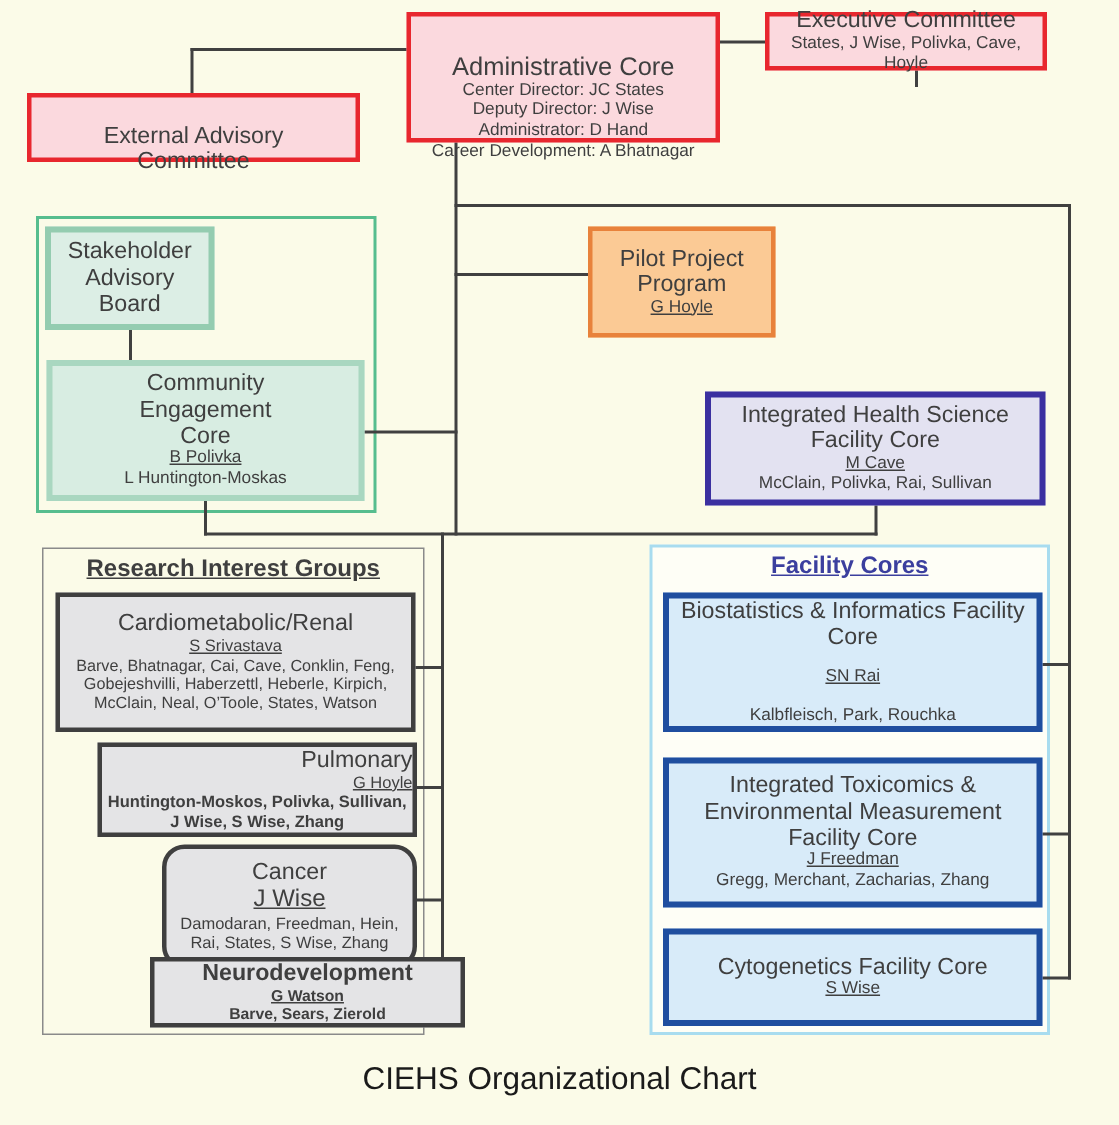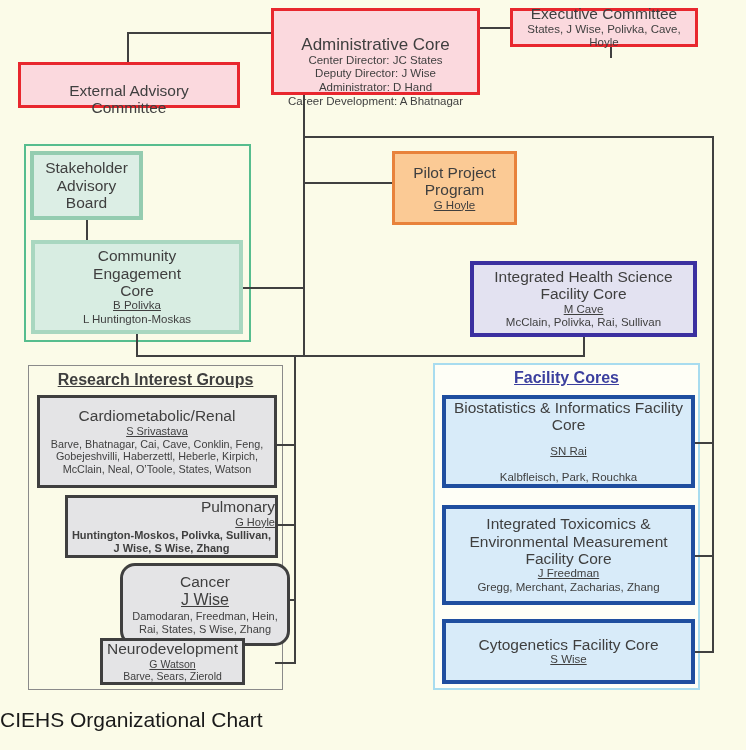--- a/index.html
+++ b/index.html
@@ -47,21 +47,21 @@
   .rig-cont{border:1.5px solid var(--rig-container-border,#8A8A8A);}
   .gray-box{background:var(--gray-fill,#E4E4E6);border:3px solid var(--gray-border,#3F3F3F);}
   .fc-cont{background:var(--fc-container-fill,#FEFEF6);border:2px solid var(--fc-container-border,#A8DCEF);}
   .blue-box{background:var(--blue-fill,#D8EBF9);border:4px solid var(--blue-border,#1F4E9F);}
   .section-title{
     position:absolute;z-index:2;text-align:center;
     font-weight:bold;text-decoration:underline;font-size:16px;
   }
   .fc-title{color:var(--fc-title-color,#3B3F9E);}
   .caption{
-    position:absolute;left:0;width:100%;text-align:left;
+    position:absolute;left:0;width:100%;text-align:center;
     font-size:21px;color:#1A1A1A;z-index:2;
   }
 </style>
 </head>
 <body>
 
 <div class="stage">
 
   <div class="line" style="left:127px;top:32px;width:145px;height:2px;"></div>
   <div class="line" style="left:127px;top:32px;width:2px;height:32px;"></div>
@@ -135,27 +135,27 @@
     <div class="box-sub lead" style="font-size:11px;">S Srivastava</div>
     <div class="box-sub" style="font-size:10.8px;">Barve, Bhatnagar, Cai, Cave, Conklin, Feng, Gobejeshvilli, Haberzettl, Heberle, Kirpich, McClain, Neal, O’Toole, States, Watson</div>
   </div>
 
   <div class="box gray-box" style="left:65px;top:495px;width:213px;height:63px;align-items:flex-end;">
     <div class="box-title">Pulmonary</div>
     <div class="box-sub lead" style="font-size:11px;">G Hoyle</div>
     <div class="box-sub" style="font-size:11px;font-weight:bold;">Huntington-Moskos, Polivka, Sullivan, J Wise, S Wise, Zhang</div>
   </div>
 
-  <div class="box gray-box" style="left:120px;top:563px;width:170px;height:83px;border-radius:15px;">
+  <div class="box gray-box" style="left:108px;top:563px;width:170px;height:83px;border-radius:15px;">
     <div class="box-title">Cancer</div>
     <div class="box-sub lead" style="font-size:16px;">J Wise</div>
     <div class="box-sub" style="font-size:11px;">Damodaran, Freedman, Hein, Rai, States, S Wise, Zhang</div>
   </div>
 
-  <div class="box gray-box" style="left:100px;top:638px;width:145px;height:47px;">
+  <div class="box gray-box" style="left:100px;top:638px;width:210px;height:47px;font-weight:bold;">
     <div class="box-title">Neurodevelopment</div>
     <div class="box-sub lead" style="font-size:10.5px;">G Watson</div>
     <div class="box-sub" style="font-size:10.5px;">Barve, Sears, Zierold</div>
   </div>
 
   <div class="section-title fc-title" style="left:433px;top:369px;width:267px;">Facility Cores</div>
 
   <div class="box blue-box" style="left:442px;top:395px;width:253px;height:93px;gap:12px;">
     <div class="box-title">Biostatistics &amp; Informatics Facility Core</div>
     <div class="box-sub lead">SN Rai</div>

